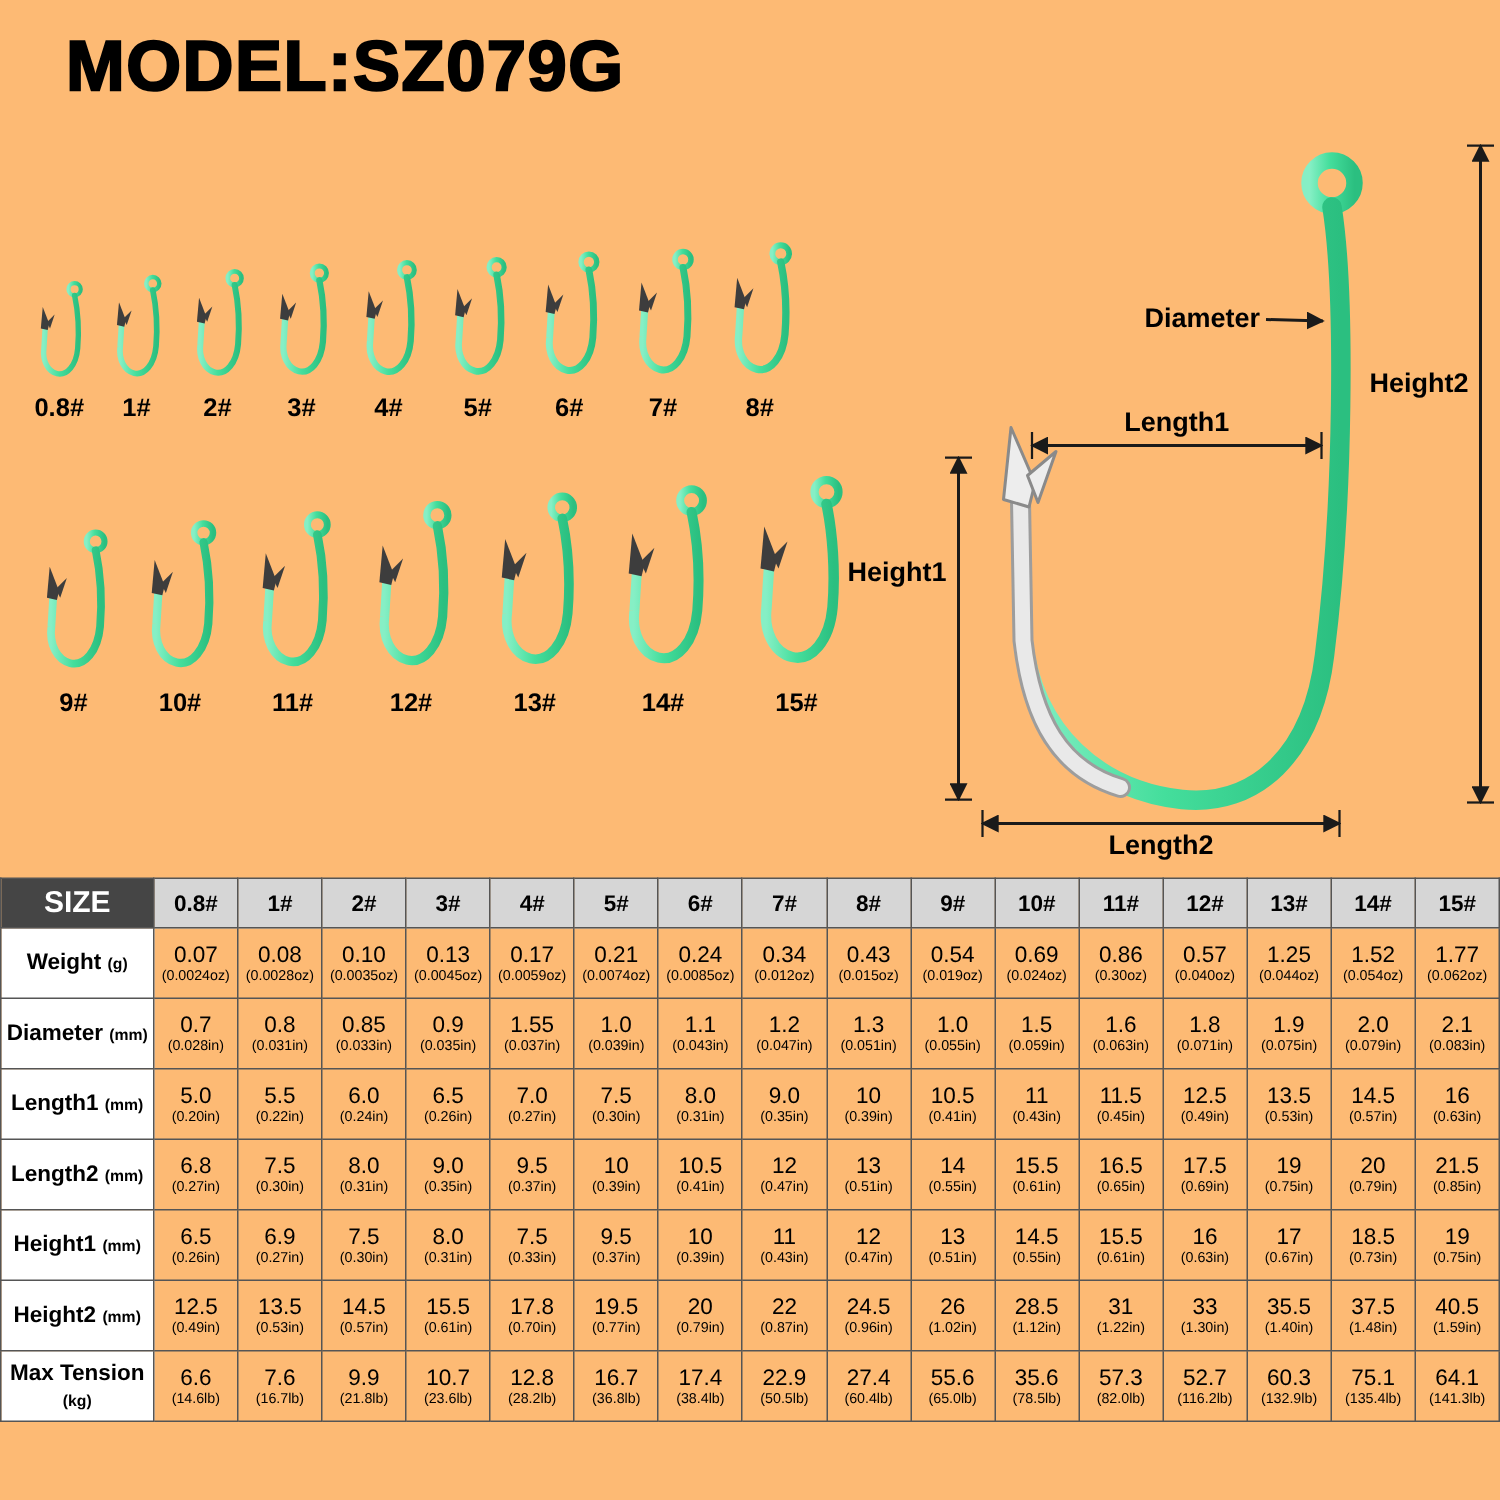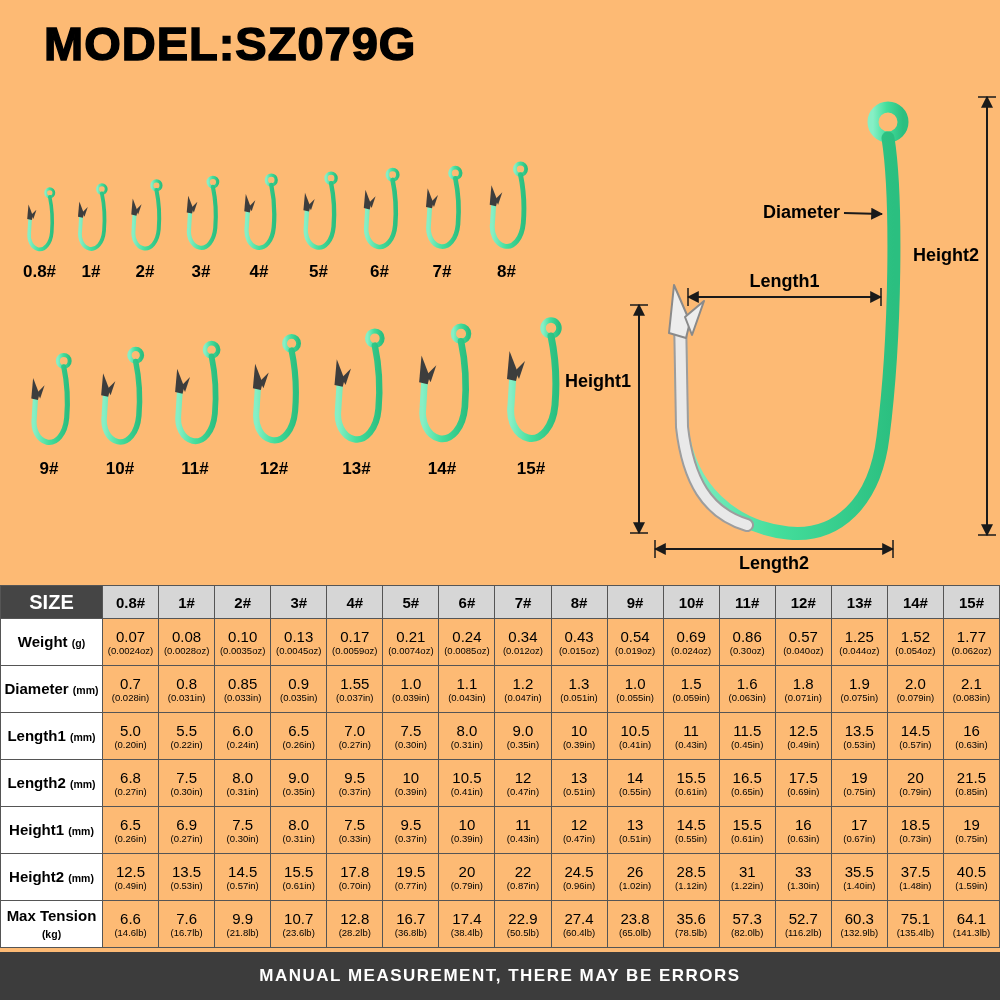--- a/index.html
+++ b/index.html
@@ -685,21 +685,21 @@
             </td>
             <td>
               <span class="v">22.9</span>
               <span class="sub">(50.5lb)</span>
             </td>
             <td>
               <span class="v">27.4</span>
               <span class="sub">(60.4lb)</span>
             </td>
             <td>
-              <span class="v">23.8</span>
+              <span class="v">55.6</span>
               <span class="sub">(65.0lb)</span>
             </td>
             <td>
               <span class="v">35.6</span>
               <span class="sub">(78.5lb)</span>
             </td>
             <td>
               <span class="v">57.3</span>
               <span class="sub">(82.0lb)</span>
             </td>
@@ -717,17 +717,14 @@
             </td>
             <td>
               <span class="v">64.1</span>
               <span class="sub">(141.3lb)</span>
             </td>
           </tr>
         </tbody>
       </table>
   </div>
 
-  <div class="footer">
-    <span>MANUAL MEASUREMENT, THERE MAY BE ERRORS</span>
-  </div>
 
 </div>
 
 </body></html>

